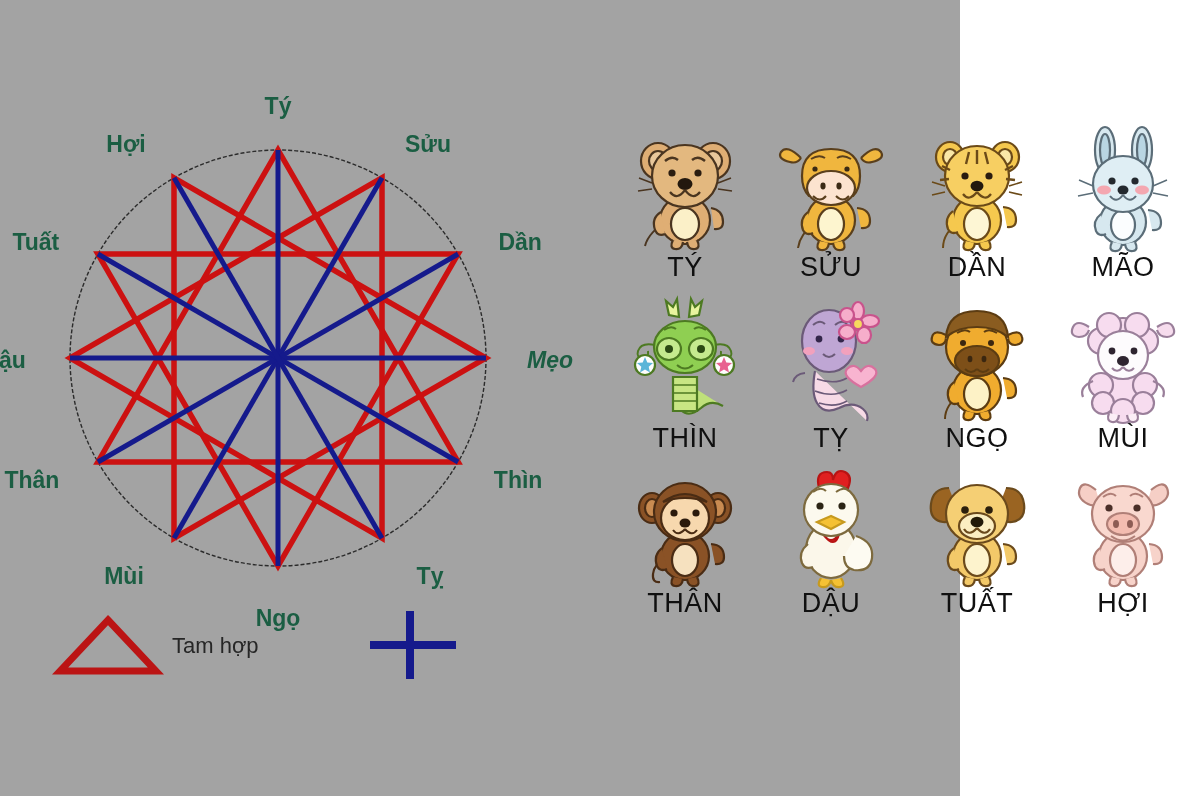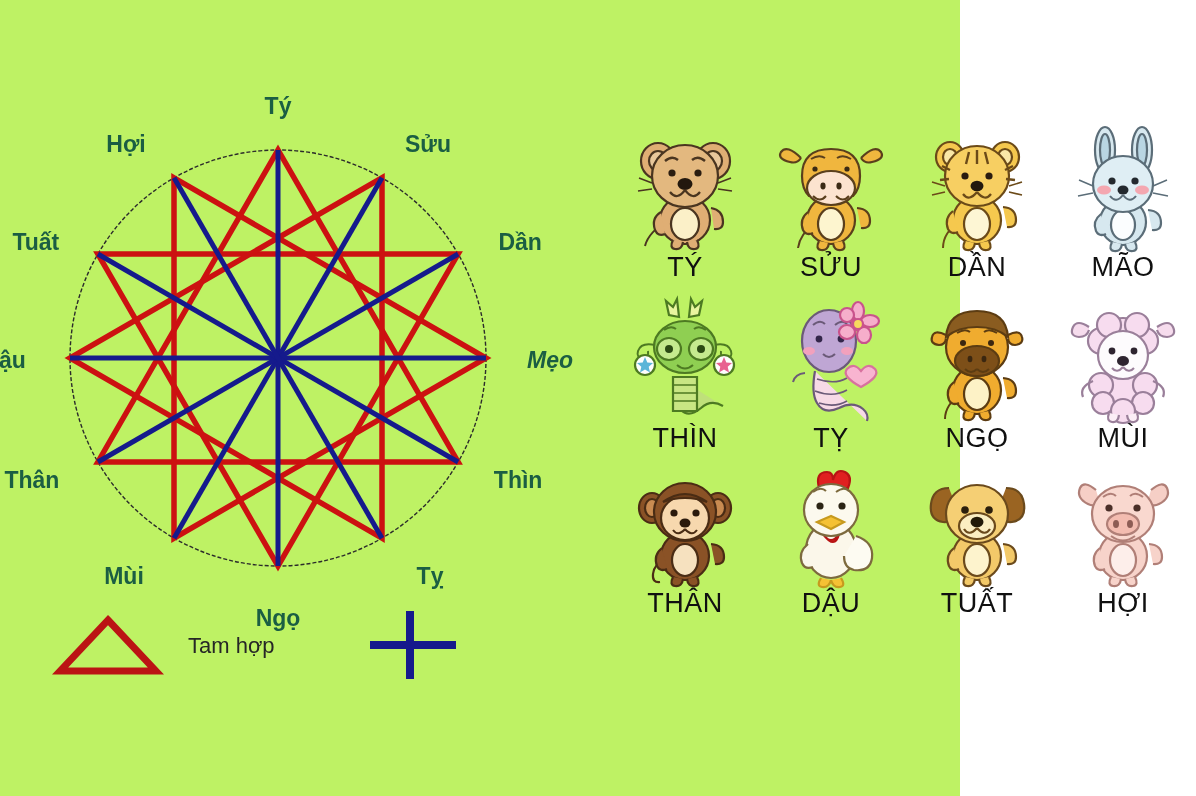--- a/index.html
+++ b/index.html
@@ -13,21 +13,21 @@
     width: 1196px;
     height: 796px;
     overflow: hidden;
     font-family: "Liberation Sans", "DejaVu Sans", sans-serif;
     position: relative;
   }
   #root {
     position: relative;
     width: 960px;
     height: 796px;
-    background: #bef264;
+    background: #a3a3a3;
   }
 
   
   #wheel-panel {
     position: absolute;
     left: 0;
     top: 0;
     width: 610px;
     height: 796px;
   }
@@ -64,21 +64,21 @@
   }
   #legend-tamhop { left: 52px; top: 8px; }
   #legend-tuhanh { left: 368px; top: 2px; }
   .legend-text {
     font-family: "Liberation Sans", "DejaVu Sans", sans-serif;
     font-size: 22px;
     color: #262626;
     white-space: pre-line;
     line-height: 1.18;
   }
-  #tamhop-text { margin-left: 24px; }
+  #tamhop-text { margin-left: 8px; }
   #tuhanh-text { margin-left: 2px; }
 
   
   #grid-panel {
     position: absolute;
     left: 612px;
     top: 128px;
     width: 584px;
     height: 560px;
   }

